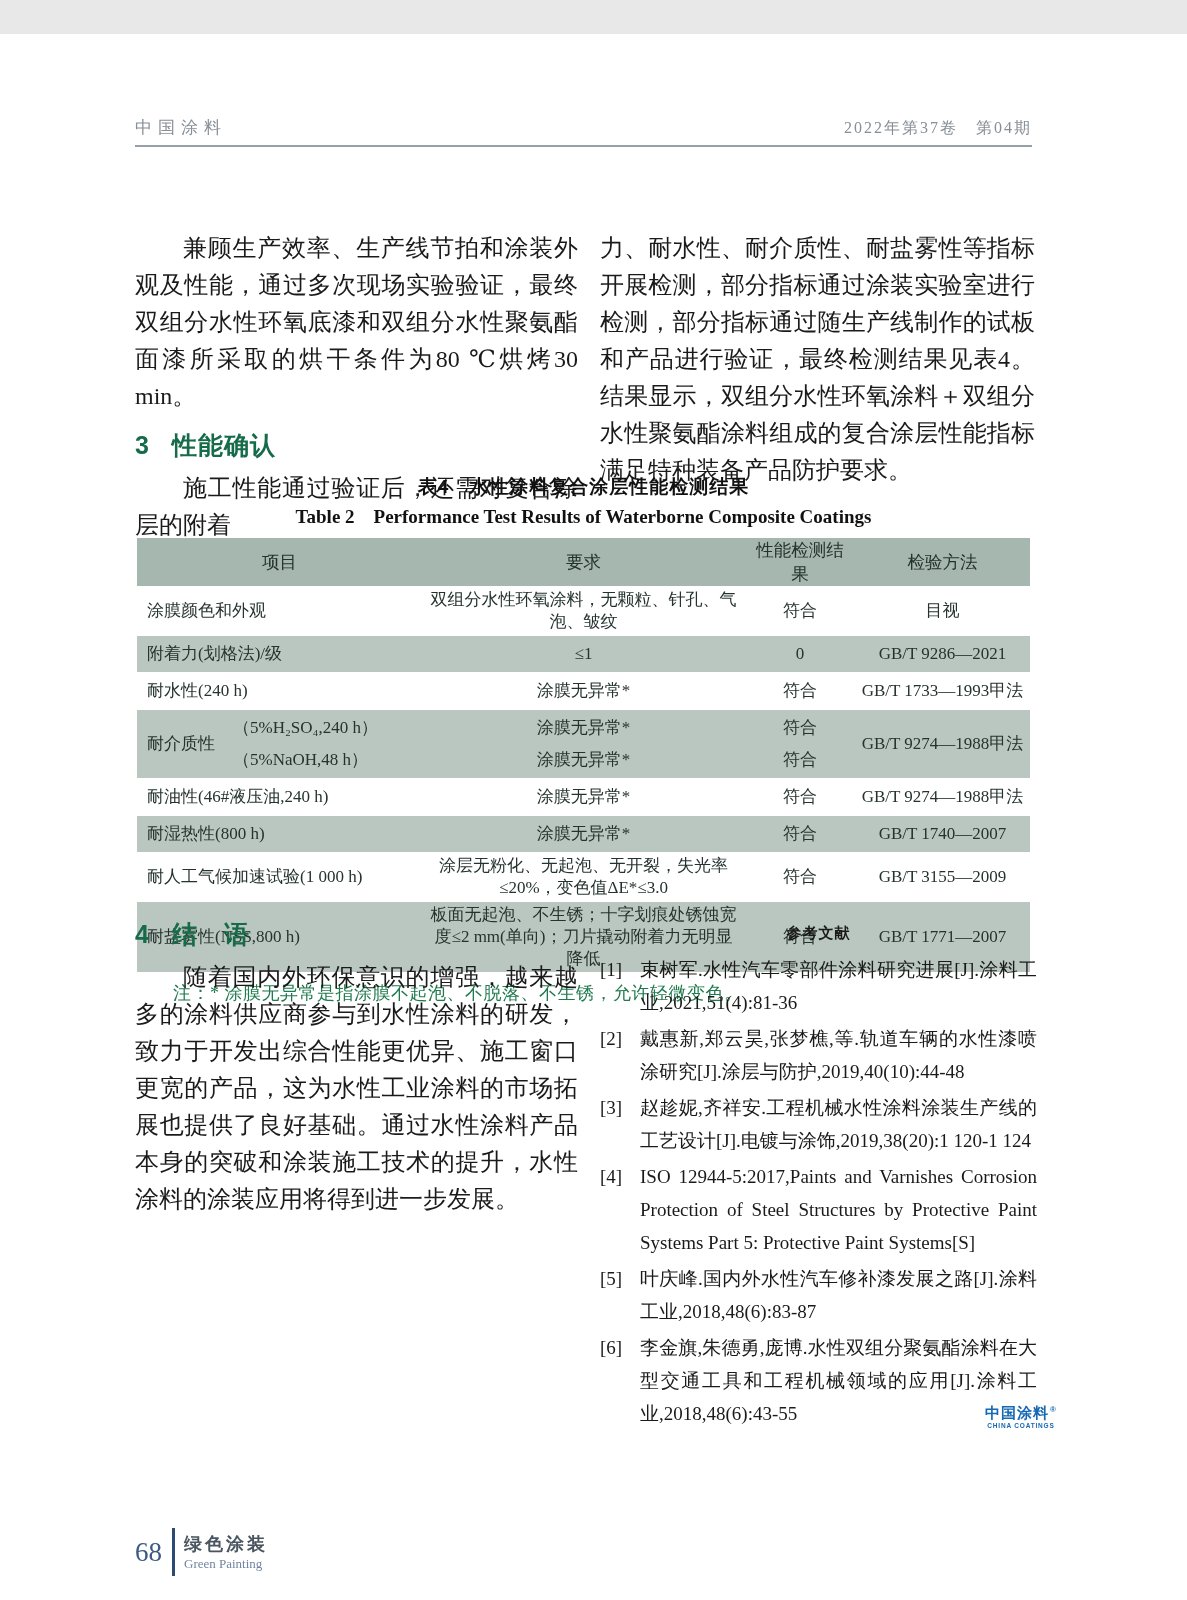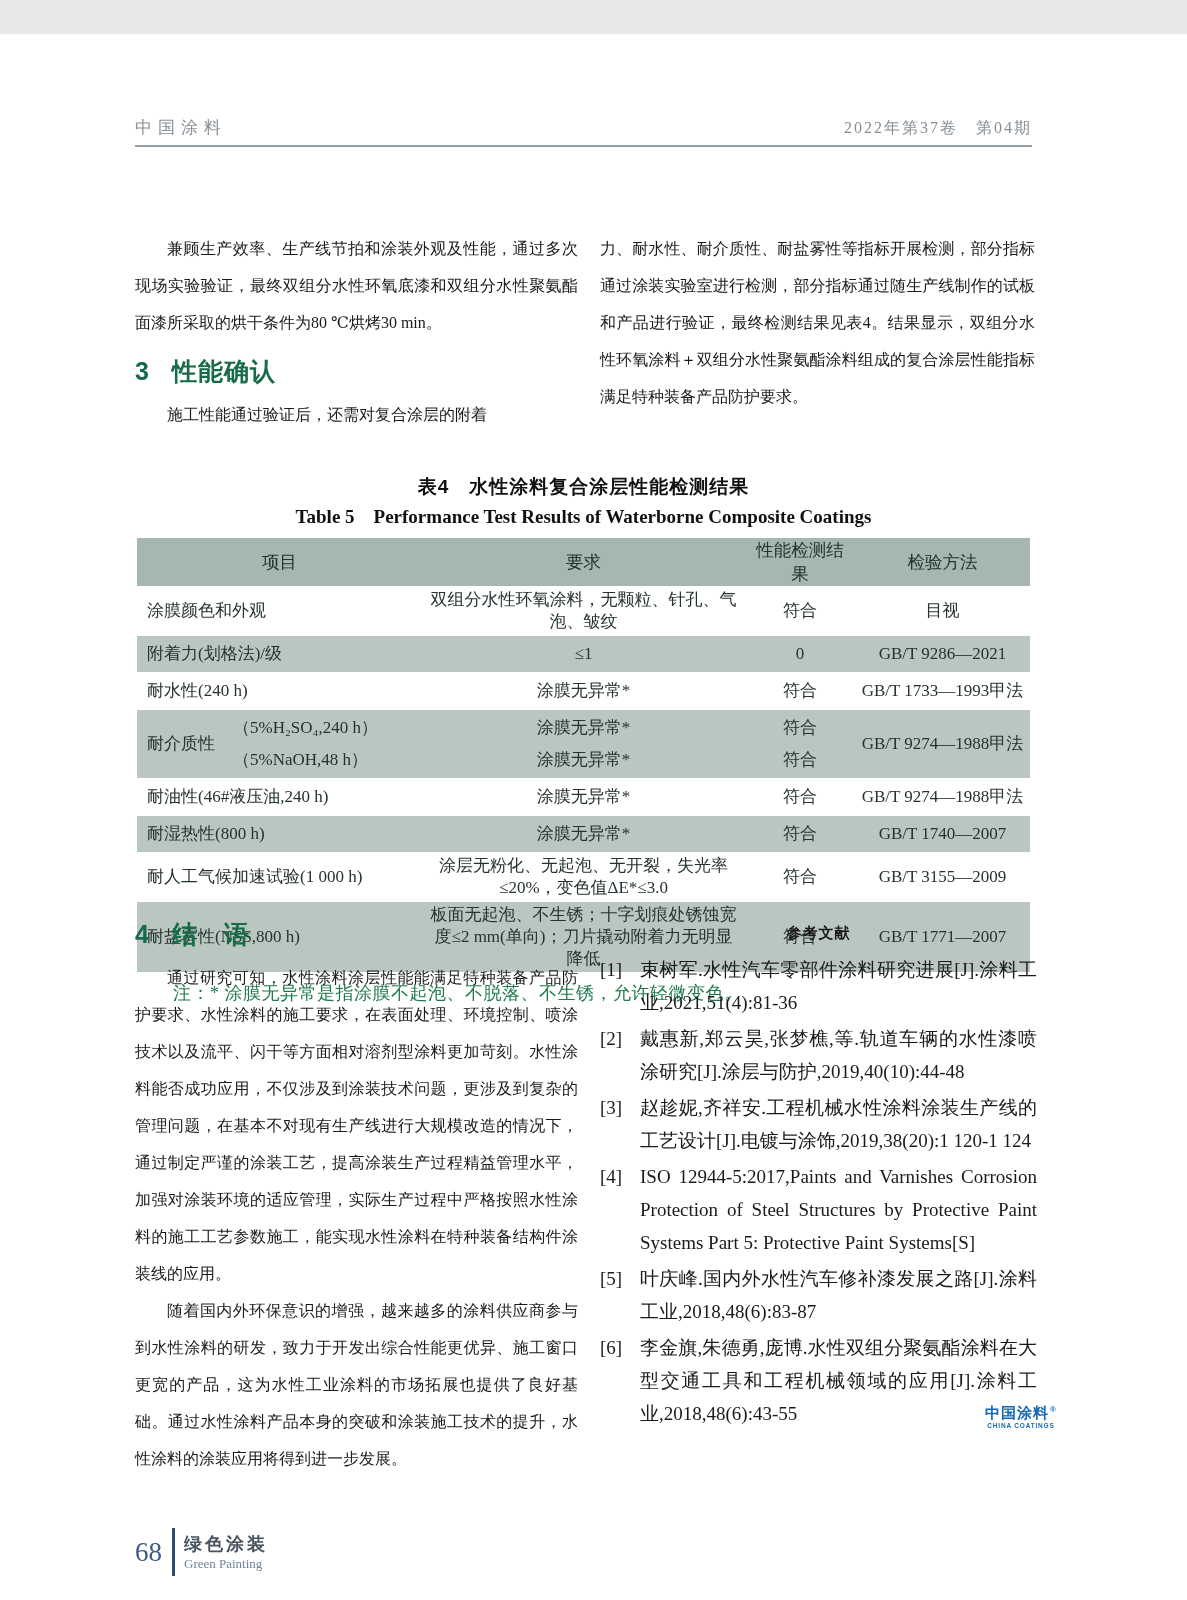--- a/index.html
+++ b/index.html
@@ -21,21 +21,21 @@
   }
   .hdr-left{font-size:17px;color:#878f96;letter-spacing:6px;}
   .hdr-right{font-size:16px;color:#878f96;letter-spacing:2px;}
 
   
   .col{position:absolute;text-align:justify;}
   .colL1{left:135px;top:196px;width:443px;}
   .colR1{left:600px;top:196px;width:435px;}
   .colL2{left:135px;top:884px;width:443px;}
   .colR2{left:600px;top:890px;width:437px;}
-  .para{margin:0;font-size:16px;line-height:37px;}
+  .para{margin:0;font-size:24px;line-height:37px;}
   .para.indent{text-indent:2em;}
   .sec{
     margin:14px 0 8px 0;
     font-family:"Liberation Sans","DejaVu Sans",sans-serif;
     font-weight:bold;color:#166b49;font-size:25px;letter-spacing:1px;
   }
   .sec .sec-num{margin-right:22px;}
 
   
   .tableblock{position:absolute;left:137px;top:440px;width:893px;}
@@ -104,21 +104,21 @@
     <h2 class="sec"><span class="sec-num">3</span><span class="sec-title">性能确认</span></h2>
     <p class="para indent">施工性能通过验证后，还需对复合涂层的附着</p>
   </div>
 
   <div class="col colR1">
     <p class="para">力、耐水性、耐介质性、耐盐雾性等指标开展检测，部分指标通过涂装实验室进行检测，部分指标通过随生产线制作的试板和产品进行验证，最终检测结果见表4。结果显示，双组分水性环氧涂料＋双组分水性聚氨酯涂料组成的复合涂层性能指标满足特种装备产品防护要求。</p>
   </div>
 
   <div class="tableblock">
     <div class="tcap-cn">表4　水性涂料复合涂层性能检测结果</div>
-    <div class="tcap-en">Table 5　Performance Test Results of Waterborne Composite Coatings</div>
+    <div class="tcap-en">Table 2　Performance Test Results of Waterborne Composite Coatings</div>
     <table>
       <colgroup>
           <col class="c1">
           <col class="c2">
           <col class="c3">
           <col class="c4">
         </colgroup>
       <thead>
         <tr>
           <th>项目</th>
@@ -194,21 +194,20 @@
           <td>符合</td>
           <td>GB/T 1771—2007</td>
         </tr>
       </tbody>
     </table>
     <div class="tnote">注：* 涂膜无异常是指涂膜不起泡、不脱落、不生锈，允许轻微变色。</div>
   </div>
 
   <div class="col colL2">
     <h2 class="sec" style="margin-top:0;"><span class="sec-num">4</span><span class="sec-title">结　语</span></h2>
-    <p class="para indent">通过研究可知，水性涂料涂层性能能满足特种装备产品防护要求、水性涂料的施工要求，在表面处理、环境控制、喷涂技术以及流平、闪干等方面相对溶剂型涂料更加苛刻。水性涂料能否成功应用，不仅涉及到涂装技术问题，更涉及到复杂的管理问题，在基本不对现有生产线进行大规模改造的情况下，通过制定严谨的涂装工艺，提高涂装生产过程精益管理水平，加强对涂装环境的适应管理，实际生产过程中严格按照水性涂料的施工工艺参数施工，能实现水性涂料在特种装备结构件涂装线的应用。</p>
     <p class="para indent">随着国内外环保意识的增强，越来越多的涂料供应商参与到水性涂料的研发，致力于开发出综合性能更优异、施工窗口更宽的产品，这为水性工业涂料的市场拓展也提供了良好基础。通过水性涂料产品本身的突破和涂装施工技术的提升，水性涂料的涂装应用将得到进一步发展。</p>
   </div>
 
   <div class="col colR2">
     <div class="ref-title">参考文献</div>
     <ol class="refs">
       <li><span class="ref-num">[1]</span><span class="ref-text">束树军.水性汽车零部件涂料研究进展[J].涂料工业,2021,51(4):81-36</span></li>
       <li><span class="ref-num">[2]</span><span class="ref-text">戴惠新,郑云昊,张梦樵,等.轨道车辆的水性漆喷涂研究[J].涂层与防护,2019,40(10):44-48</span></li>
       <li><span class="ref-num">[3]</span><span class="ref-text">赵趁妮,齐祥安.工程机械水性涂料涂装生产线的工艺设计[J].电镀与涂饰,2019,38(20):1 120-1 124</span></li>
       <li><span class="ref-num">[4]</span><span class="ref-text">ISO 12944-5:2017,Paints and Varnishes Corrosion Protection of Steel Structures by Protective Paint Systems Part 5: Protective Paint Systems[S]</span></li>

